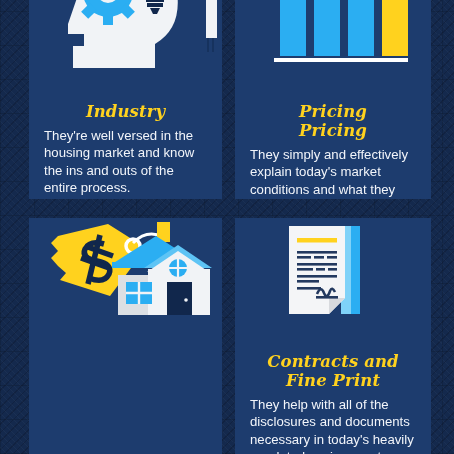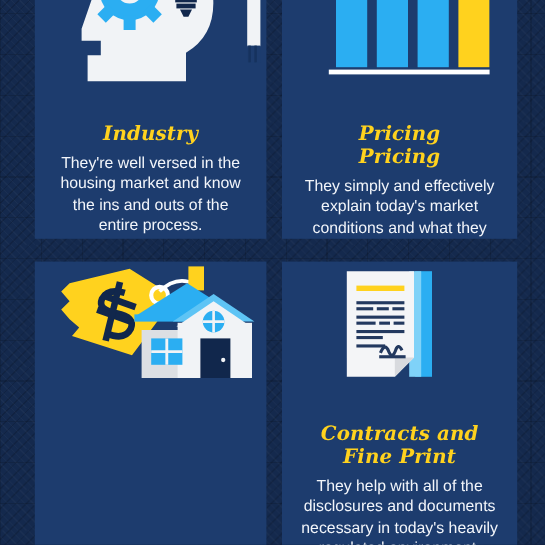--- a/index.html
+++ b/index.html
@@ -50,21 +50,20 @@
     font-weight:bold;font-style:italic;
     font-size:16.5px;line-height:19px;
     text-align:center;
     margin:0 0 6px 0;
     letter-spacing:.1px;
   }
   .headline span{display:block;}
   .desc{
     color:#f2f5fa;
     font-size:13.2px;line-height:17.4px;
-    text-align:center;
     margin:0;
     padding:0 9px;
   }
 
   
   #side-strip{
     position:absolute;left:206px;top:-40px;width:11px;height:80px;
     background:#f1f3f6;border-radius:2px;
   }
   #side-strip-foot{

